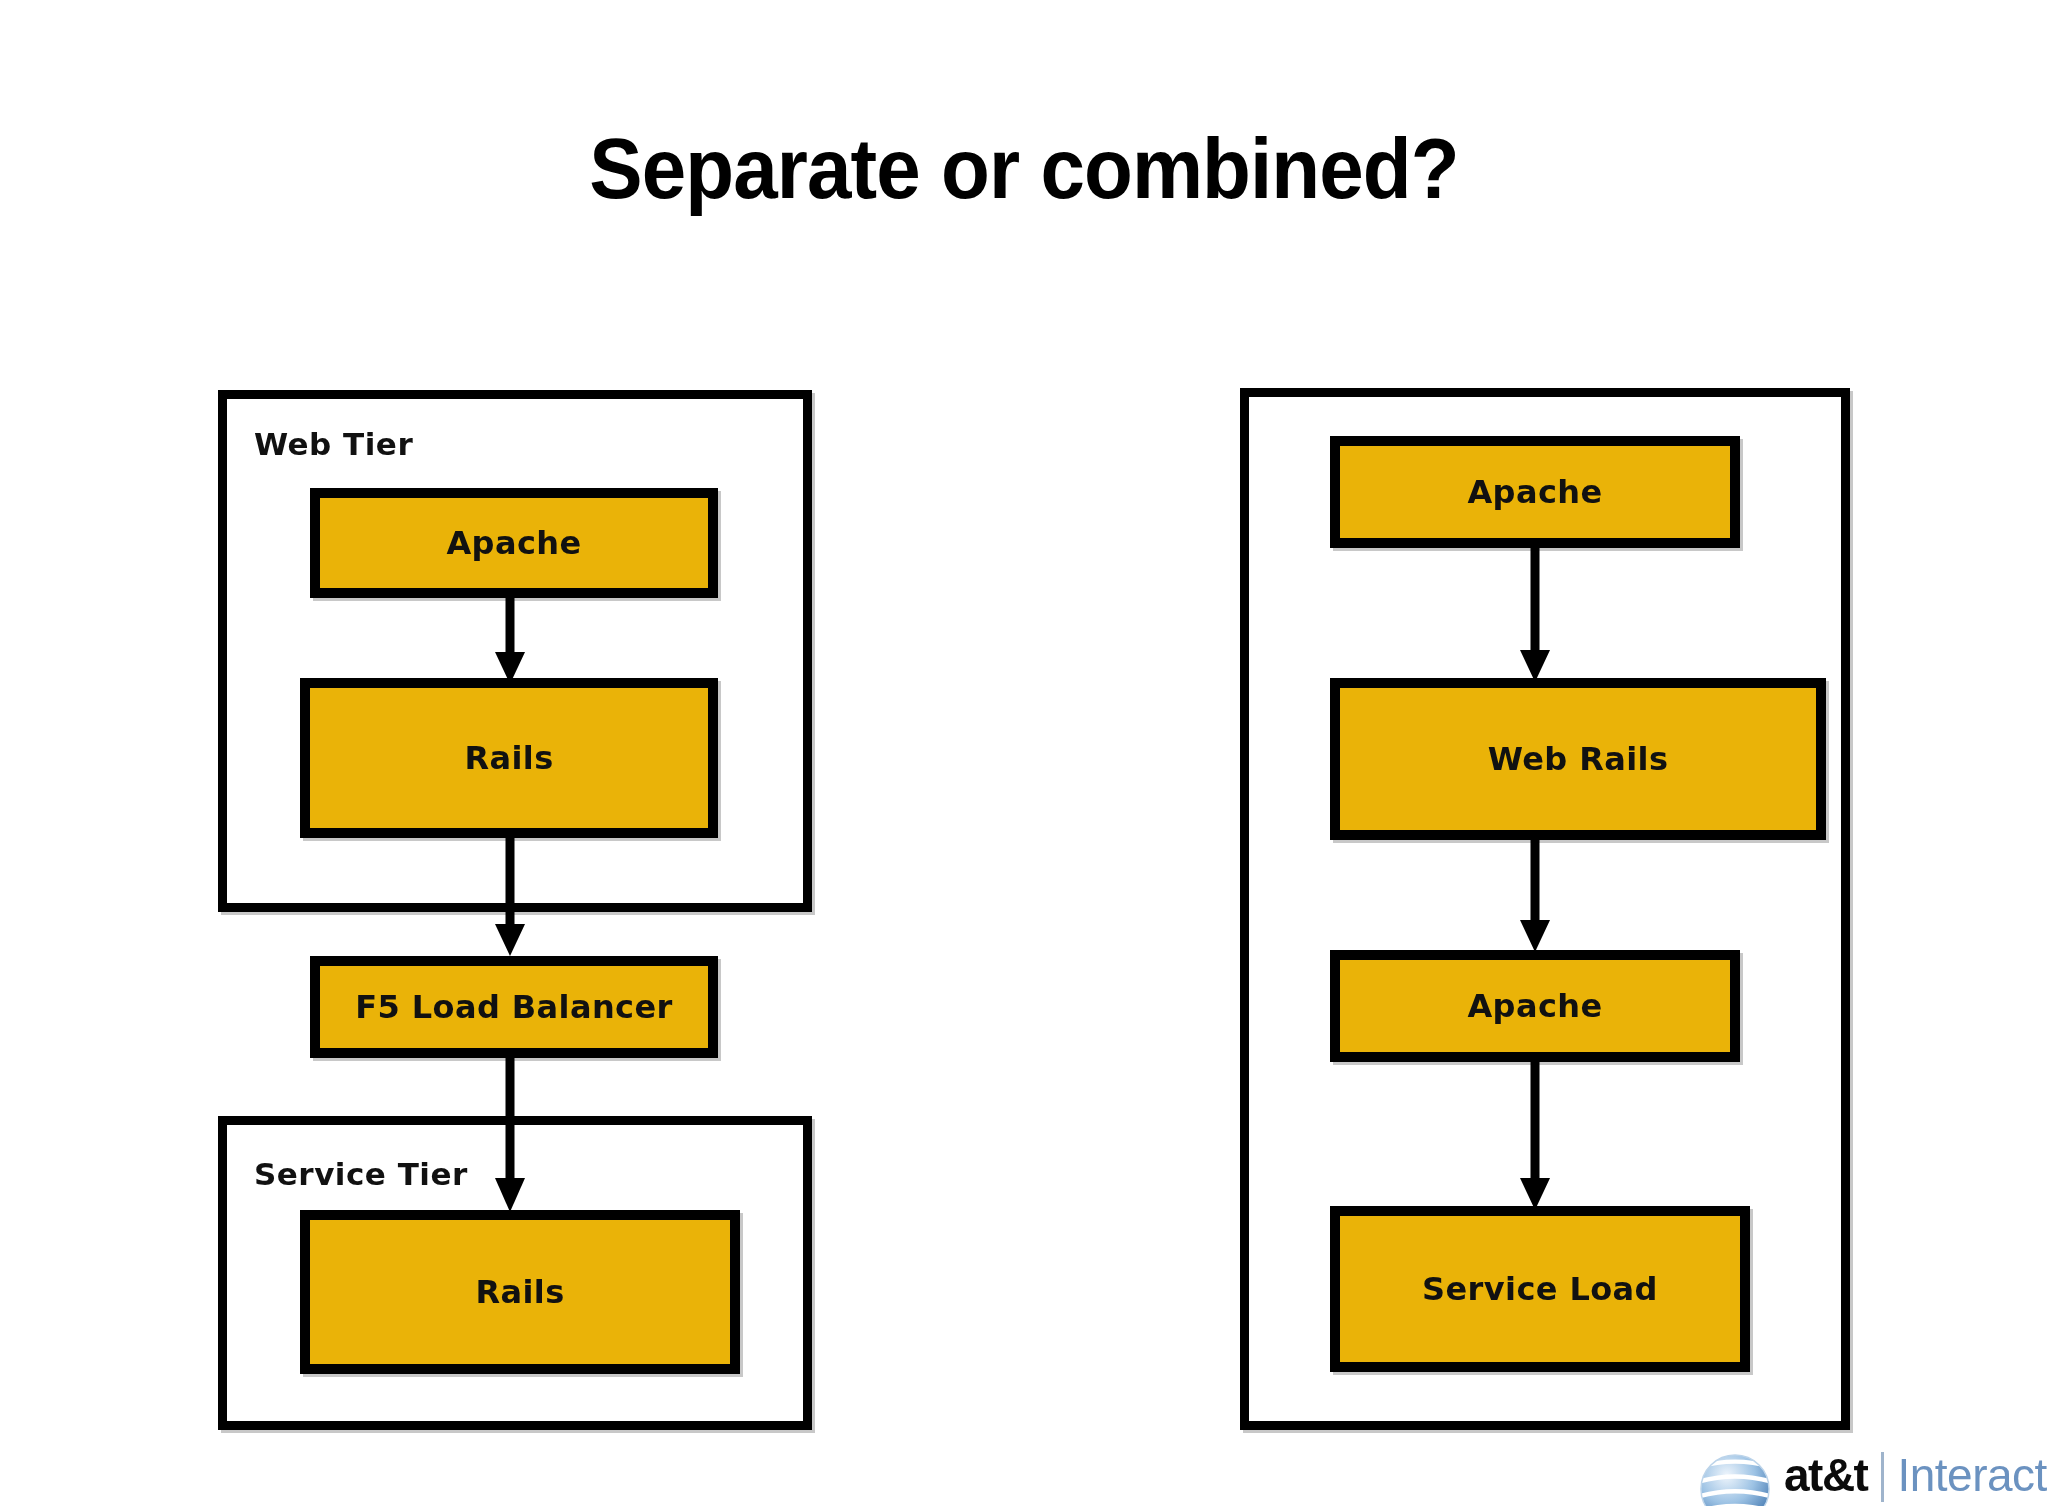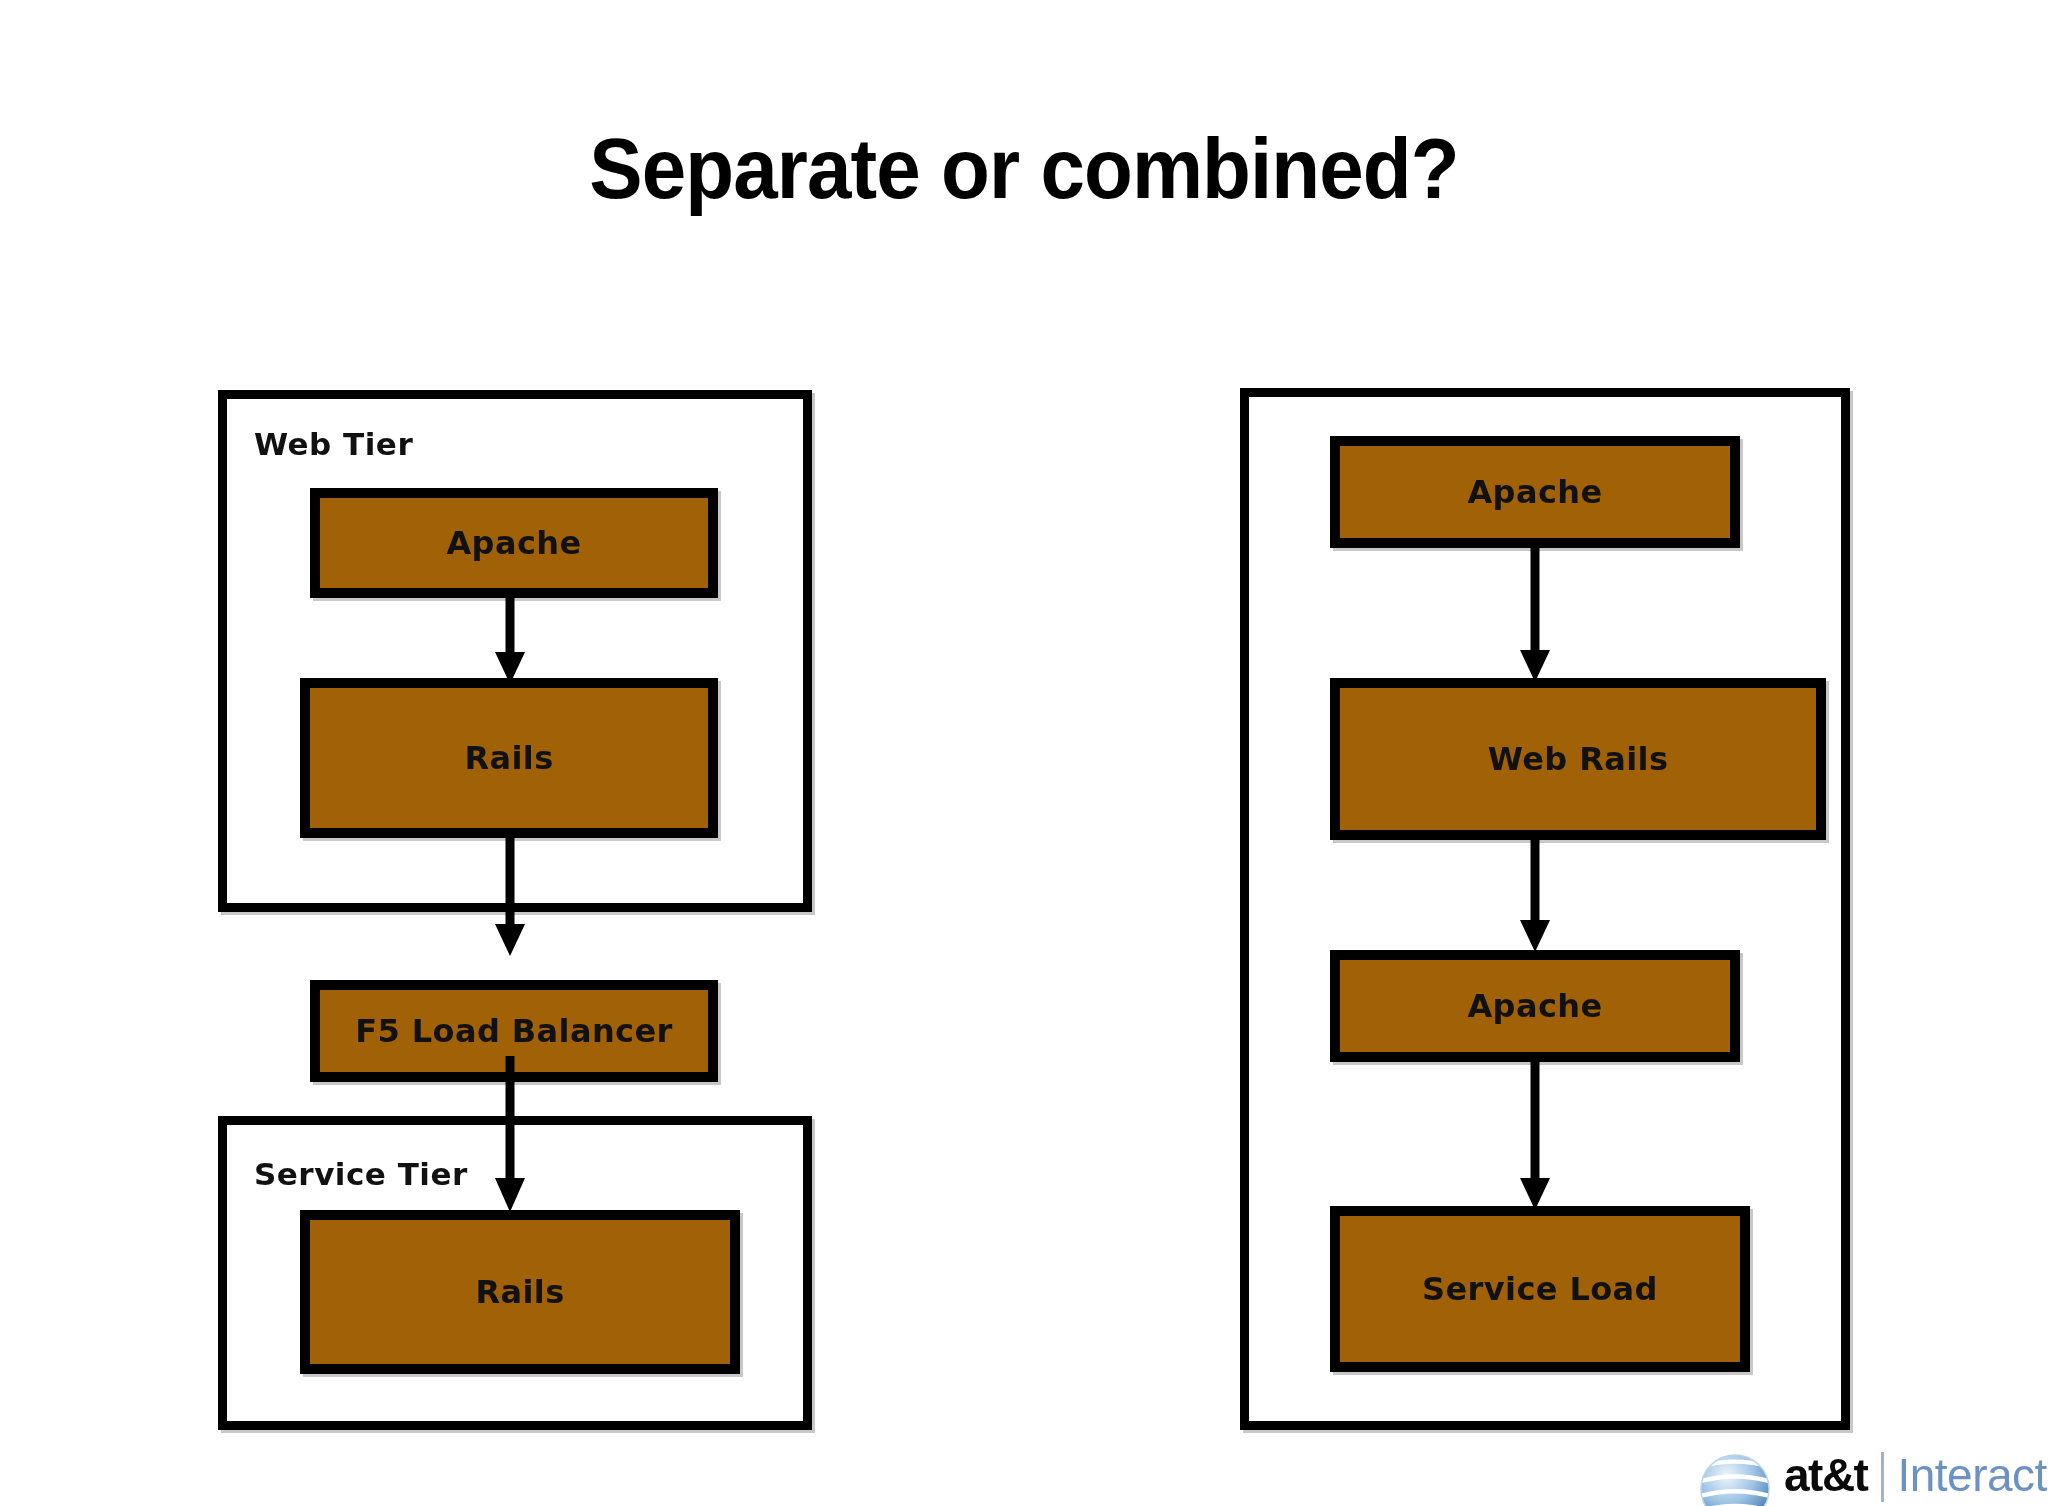--- a/index.html
+++ b/index.html
@@ -50,21 +50,21 @@
     font-size: 31px;
     line-height: 36px;
     color: #111111;
     white-space: nowrap;
     letter-spacing: 0.5px;
   }
   .node-box {
     position: absolute;
     box-sizing: border-box;
     border: 10px solid #000000;
-    background: #a16207;
+    background: #eab308;
     box-shadow: 3px 3px 0 0 #c8c8c8;
     display: flex;
     align-items: center;
     justify-content: center;
   }
   .node-label {
     font-family: "DejaVu Sans", sans-serif;
     font-weight: bold;
     font-size: 32px;
     line-height: 38px;
@@ -140,21 +140,21 @@
 
     <div class="node-box" style="left:300px; top:630px; width:418px; height:160px;">
       <span class="node-label">Rails</span>
     </div>
 
     <svg class="arrow" style="left:492px; top:788px; width:36px; height:122px;" viewBox="0 0 36 122">
       <line x1="18" y1="0" x2="18" y2="106" stroke="#000" stroke-width="9"></line>
       <polygon points="3,88 33,88 18,120" fill="#000"></polygon>
     </svg>
 
-    <div class="node-box" style="left:310px; top:932px; width:408px; height:102px;">
+    <div class="node-box" style="left:310px; top:908px; width:408px; height:102px;">
       <span class="node-label">F5 Load Balancer</span>
     </div>
 
     <div class="tier-box" style="left:218px; top:1068px; width:594px; height:314px;"></div>
     <div class="tier-label" style="left:254px; top:1108px;">Service Tier</div>
 
     <svg class="arrow" style="left:492px; top:1008px; width:36px; height:158px;" viewBox="0 0 36 158">
       <line x1="18" y1="0" x2="18" y2="142" stroke="#000" stroke-width="9"></line>
       <polygon points="3,122 33,122 18,156" fill="#000"></polygon>
     </svg>

